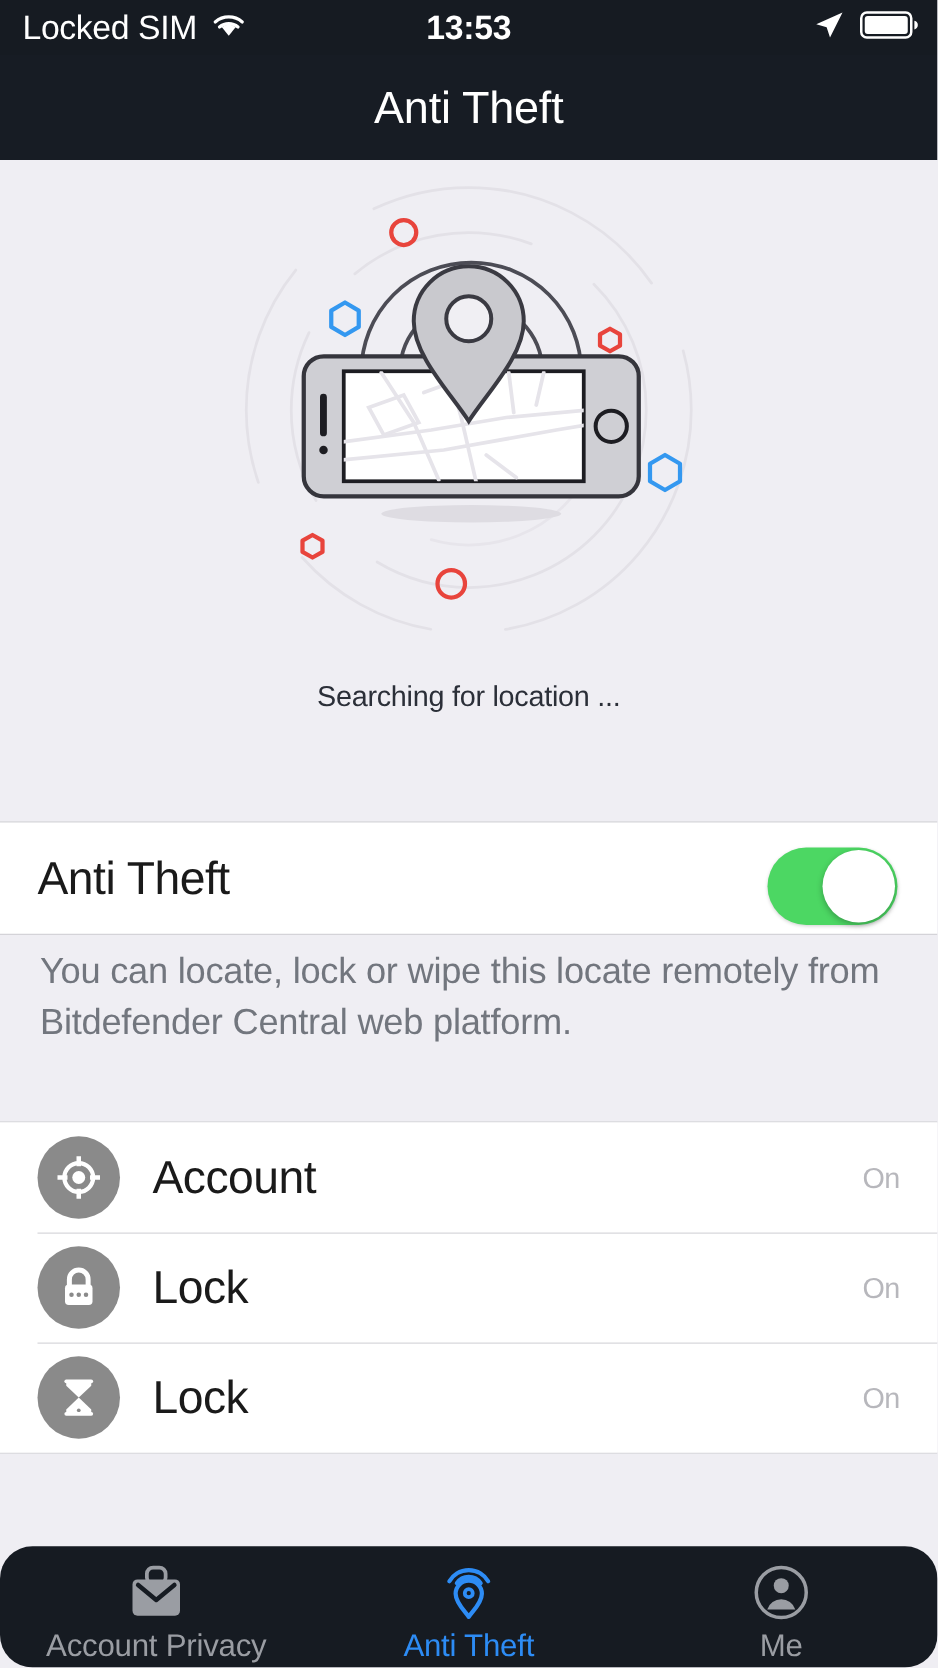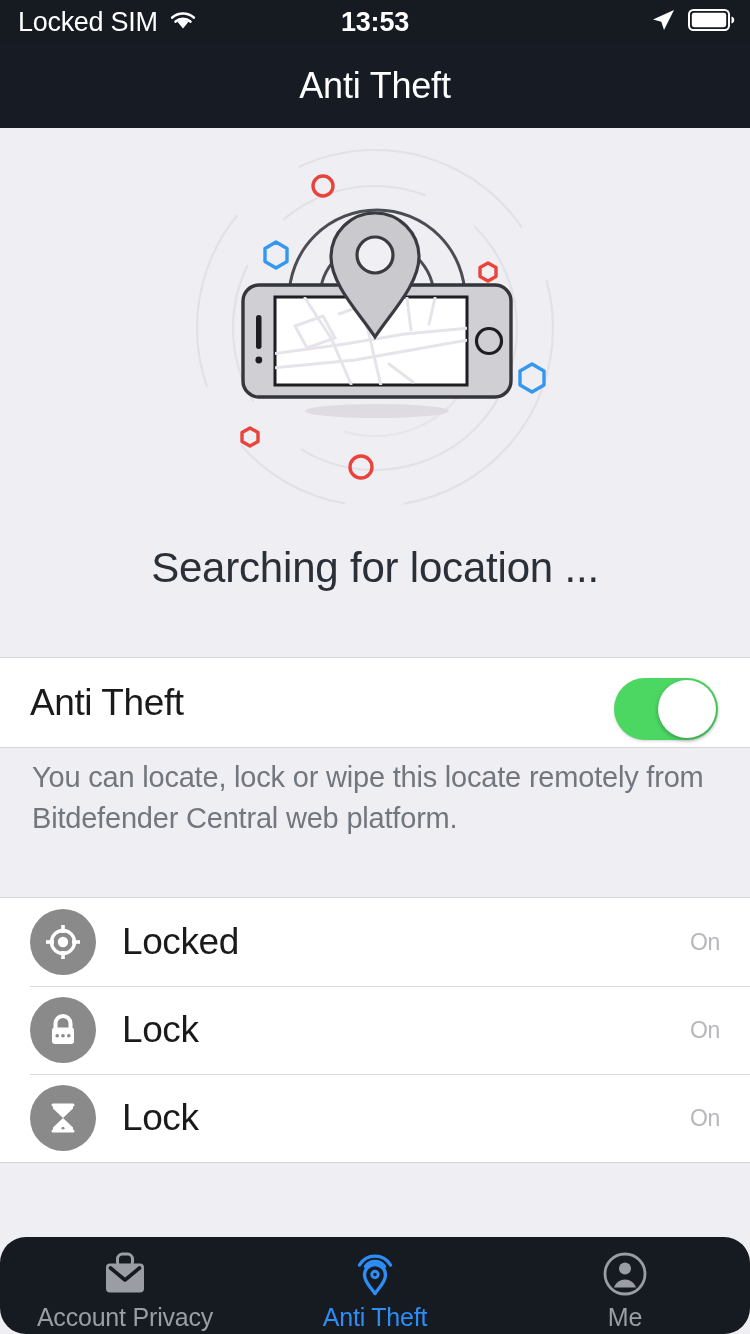--- a/index.html
+++ b/index.html
@@ -31,21 +31,21 @@
   .nav-title { color:#fff; font-size:36px; letter-spacing:-0.2px; }
 
   
   .hero {
     position:absolute; top:128px; left:0; width:750px; height:527px;
     background:#EFEEF3;
   }
   .hero-svg { position:absolute; top:10px; left:145px; }
   .hero-caption {
     position:absolute; top:416px; left:0; width:750px; text-align:center;
-    font-size:42px; color:#2B2F38; letter-spacing:-0.2px;
+    font-size:23px; color:#2B2F38; letter-spacing:-0.2px;
   }
 
   
   .toggle-row {
     position:absolute; top:657px; left:0; width:750px; height:91px;
     background:#fff; border-top:1px solid #D4D3D8; border-bottom:1px solid #D4D3D8;
     display:flex; align-items:center;
   }
   .toggle-label { margin-left:30px; font-size:37px; color:#1A1A1A; letter-spacing:-0.4px; }
   .switch {
@@ -212,21 +212,21 @@
           <circle cx="21" cy="21" r="11.5" fill="none" stroke="#fff" stroke-width="3.4"></circle>
           <circle cx="21" cy="21" r="5.2" fill="#fff"></circle>
           <g stroke="#fff" stroke-width="3.6" stroke-linecap="butt">
             <line x1="21" y1="4" x2="21" y2="12"></line>
             <line x1="21" y1="30" x2="21" y2="38"></line>
             <line x1="4" y1="21" x2="12" y2="21"></line>
             <line x1="30" y1="21" x2="38" y2="21"></line>
           </g>
         </svg>
       </div>
-      <span class="row-label">Locked</span>
+      <span class="row-label">Account</span>
       <span class="row-value">On</span>
     </div>
 
     <div class="list-row">
       <div class="row-icon">
         <svg width="40" height="40" viewBox="0 0 40 40">
           <path d="M12.5 18 v-4.5 a7.5 7.5 0 0 1 15 0 V18" fill="none" stroke="#fff" stroke-width="4"></path>
           <rect x="9" y="17.5" width="22" height="16.5" rx="3" fill="#fff"></rect>
           <g fill="#8A8A8A">
             <circle cx="14.2" cy="25.8" r="1.8"></circle>

